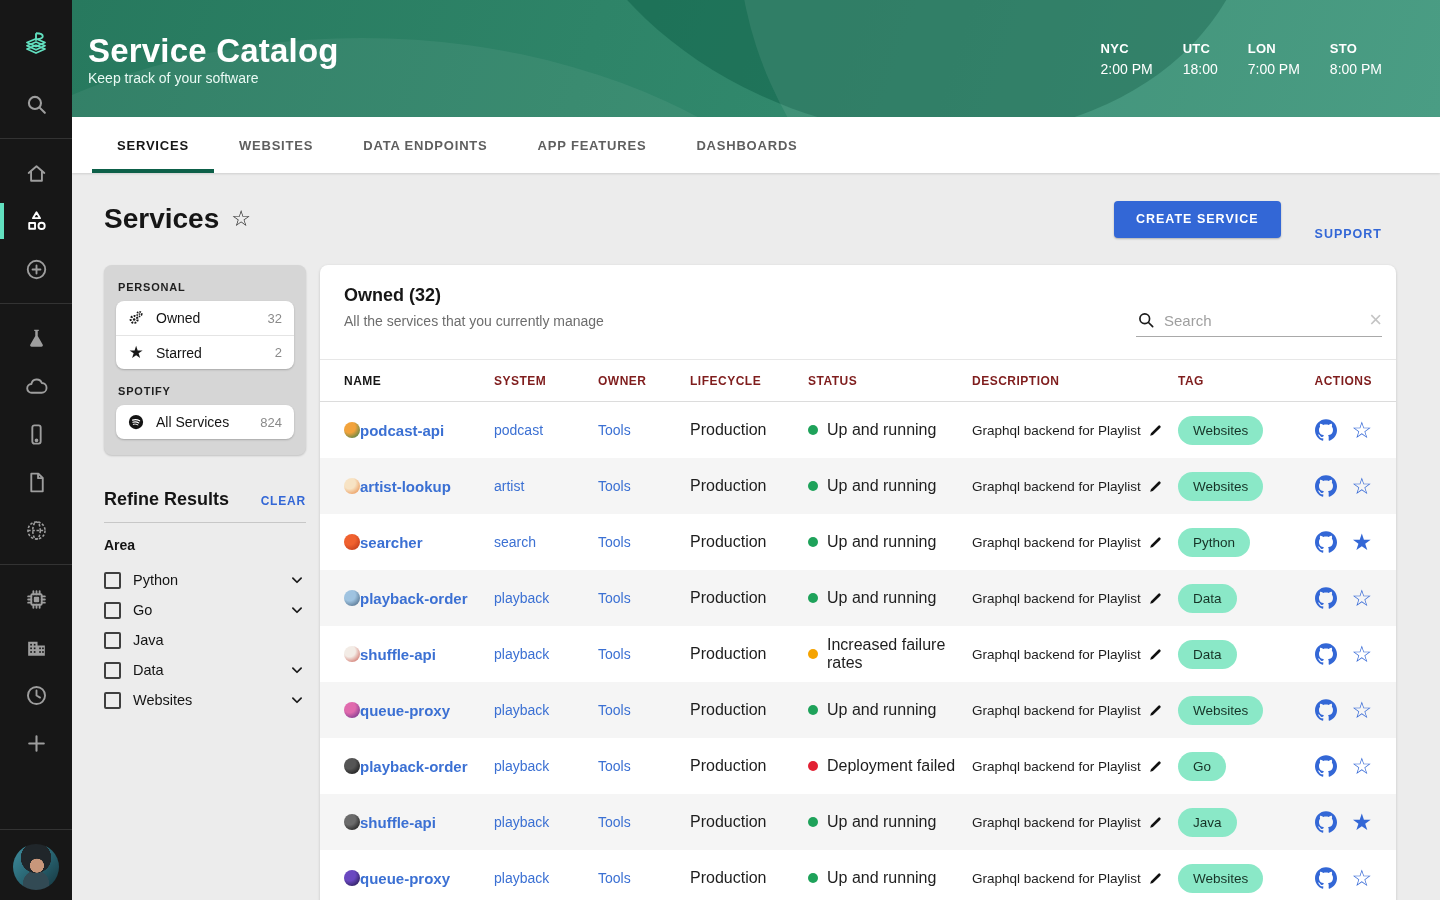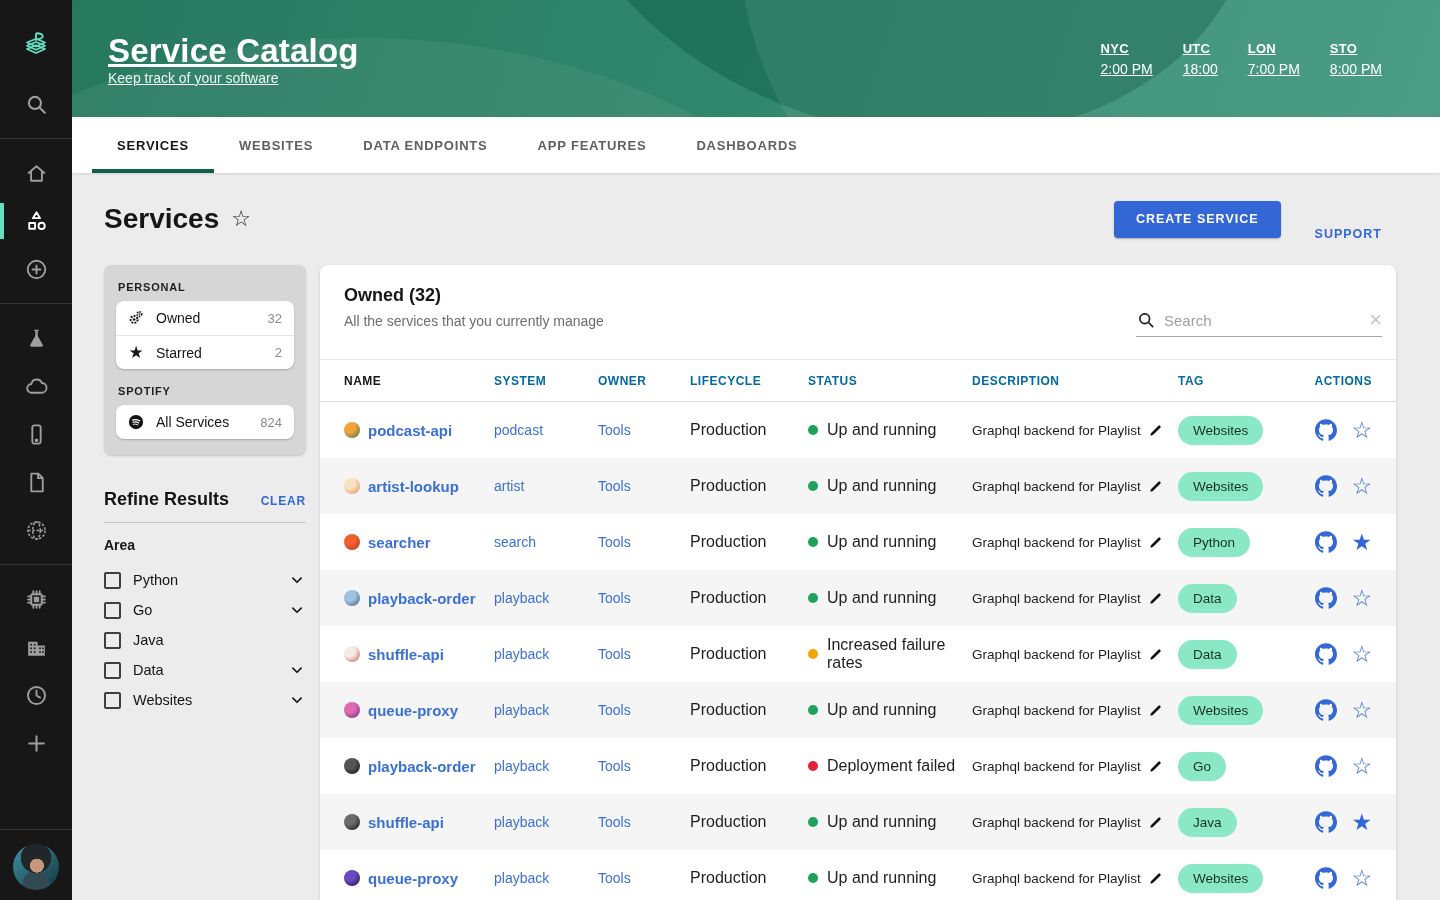--- a/index.html
+++ b/index.html
@@ -27,21 +27,21 @@
         linear-gradient(135deg, #3f8fa0 0%, #27616e 55%, #15333c 100%);
       cursor:pointer; }
 
   
   #app-header { position:absolute; left:72px; top:0; width:1368px; height:117px; overflow:hidden;
       background:linear-gradient(108deg,#27795e 0%, #2e8468 38%, #338b6f 64%, #3b957a 100%); color:#fff; }
   .hdr-shape { position:absolute; border-radius:50%; }
   .hdr-shape.a { left:470px; top:-430px; width:720px; height:560px; background:#0e5f47; opacity:.5; transform:rotate(16deg); }
   .hdr-shape.b { left:-260px; top:38px; width:1100px; height:760px; background:rgba(255,255,255,.06); }
   .hdr-shape.c { right:-260px; top:-330px; width:980px; height:720px; background:rgba(255,255,255,.08); transform:rotate(24deg); }
-  .hdr-inner { position:relative; height:100%; display:flex; align-items:center; padding:0 58px 0 36px;text-decoration:underline; }
+  .hdr-inner { position:relative; height:100%; display:flex; align-items:center; padding:0 58px 0 16px; }
   .hdr-titles .t { font-size:33px; font-weight:bold; letter-spacing:.2px; }
   .hdr-titles .s { font-size:14px; color:#eafaf4; }
   #clocks { margin-left:auto; display:flex; gap:30px; }
   .clock { text-align:left; }
   .clock .cl { font-size:13px; font-weight:bold; letter-spacing:.3px; }
   .clock .ct { font-size:14px; margin-top:5px; }
 
   
   #tabbar { position:absolute; left:72px; top:117px; width:1368px; height:56px; background:#fff;
             display:flex; align-items:stretch; padding-left:20px; box-shadow:0 1px 2px rgba(0,0,0,.12); z-index:5; }
@@ -96,26 +96,26 @@
   #search-box { position:absolute; right:14px; top:44px; width:246px; display:flex; align-items:center;
                 border-bottom:1px solid #a9a9a9; padding-bottom:5px; }
   #search-box .mag { width:20px; height:20px; color:#1b1b1b; flex-shrink:0; }
   #search-box input { border:none; outline:none; flex:1; font-size:15px; color:#333; margin-left:8px; font-family:inherit; background:transparent; }
   #search-box input::placeholder { color:#9f9f9f; }
   #search-clear { background:none; border:none; color:#c4c4c4; font-size:22px; line-height:1; cursor:pointer; font-family:inherit; }
 
   .tgrid { display:grid; grid-template-columns:150px 104px 92px 118px 164px 206px 120px 74px; align-items:center;
            padding:0 24px; }
   #thead { height:42px; border-bottom:1px solid #dcdcdc; }
-  #thead .th { font-size:12px; font-weight:bold; letter-spacing:.5px; color:#0369a1; }
+  #thead .th { font-size:12px; font-weight:bold; letter-spacing:.5px; color:#7f1d1d; }
   #thead .th.first { color:#161616; }
   #thead .th.last { text-align:right; }
   .trow { height:56px; }
   .trow:nth-child(even) { background:#f5f5f5; }
-  .name-cell { display:flex; align-items:center; gap:8px; min-width:0; }
+  .name-cell { display:flex; align-items:center; min-width:0; }
   .svc-dot { width:16px; height:16px; border-radius:50%; flex-shrink:0; }
   .svc-name { font-size:15px; font-weight:bold; color:#3b70d3; text-decoration:none; white-space:nowrap; }
   .cell-link { font-size:14px; color:#3b70d3; text-decoration:none; }
   .cell-text { font-size:16px; color:#1e1e1e; }
   .status-cell { display:flex; align-items:center; gap:9px; }
   .status-dot { width:10px; height:10px; border-radius:50%; flex-shrink:0; }
   .desc-cell { display:flex; align-items:center; gap:7px; font-size:13.5px; color:#1e1e1e; white-space:nowrap; }
   .edit-ic { width:15px; height:15px; color:#111; cursor:pointer; flex-shrink:0; }
   .edit-ic svg { width:15px; height:15px; }
   .tag-pill { display:inline-block; background:#8ae8c7; color:#163226; font-size:13.5px; padding:7px 15px;

